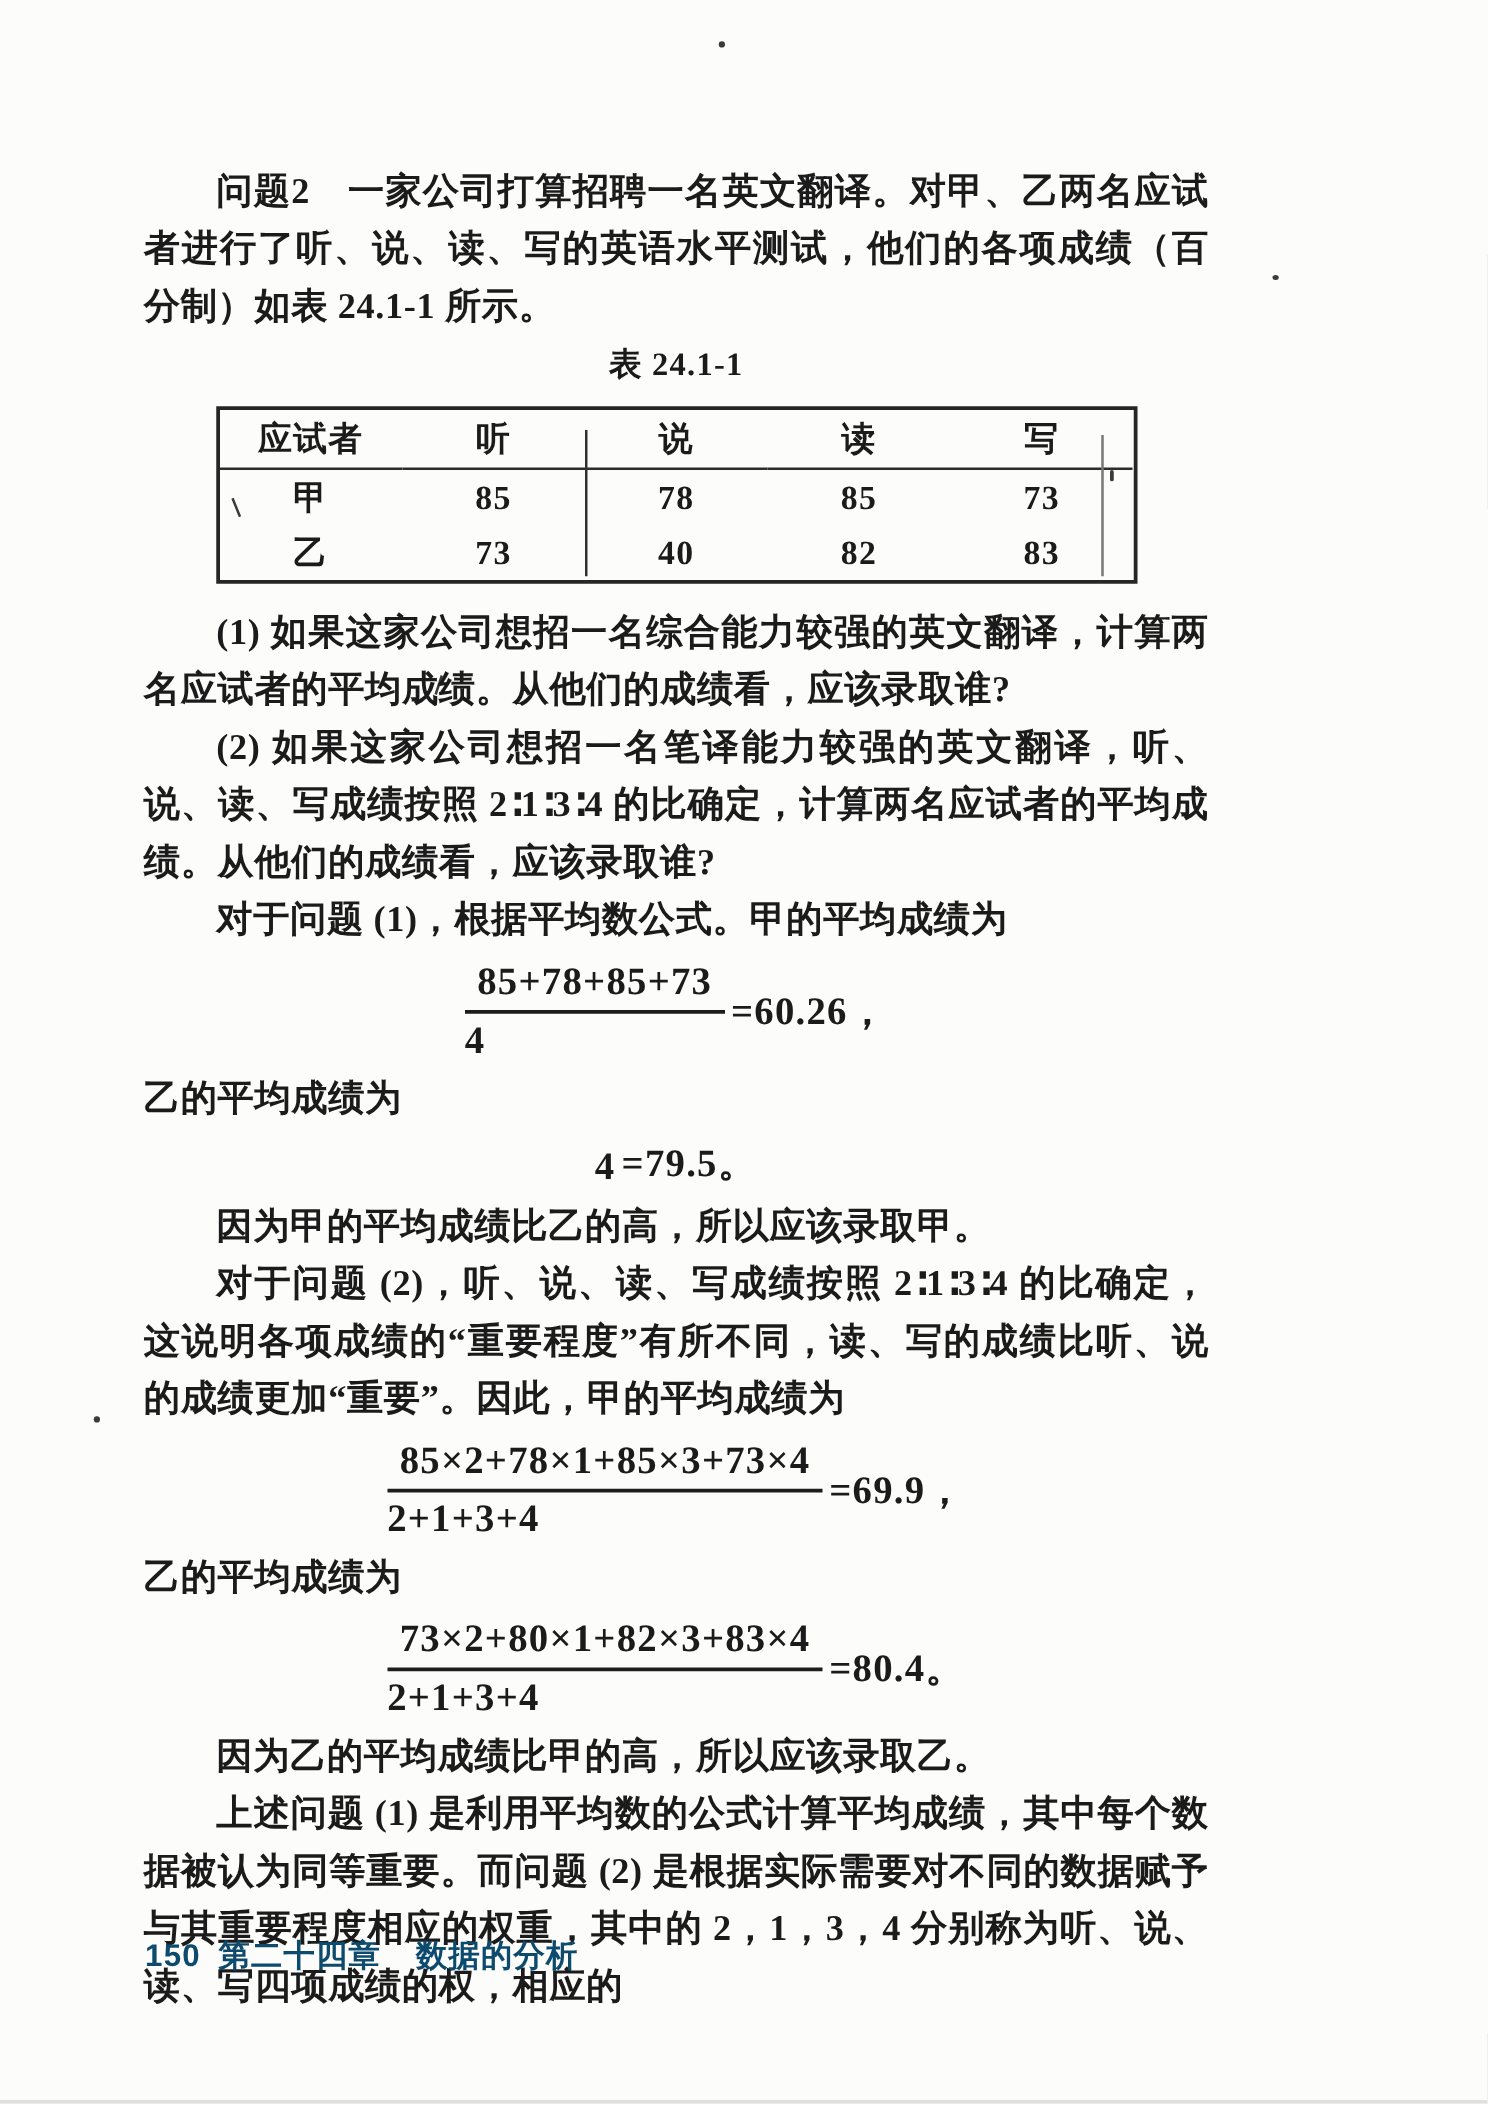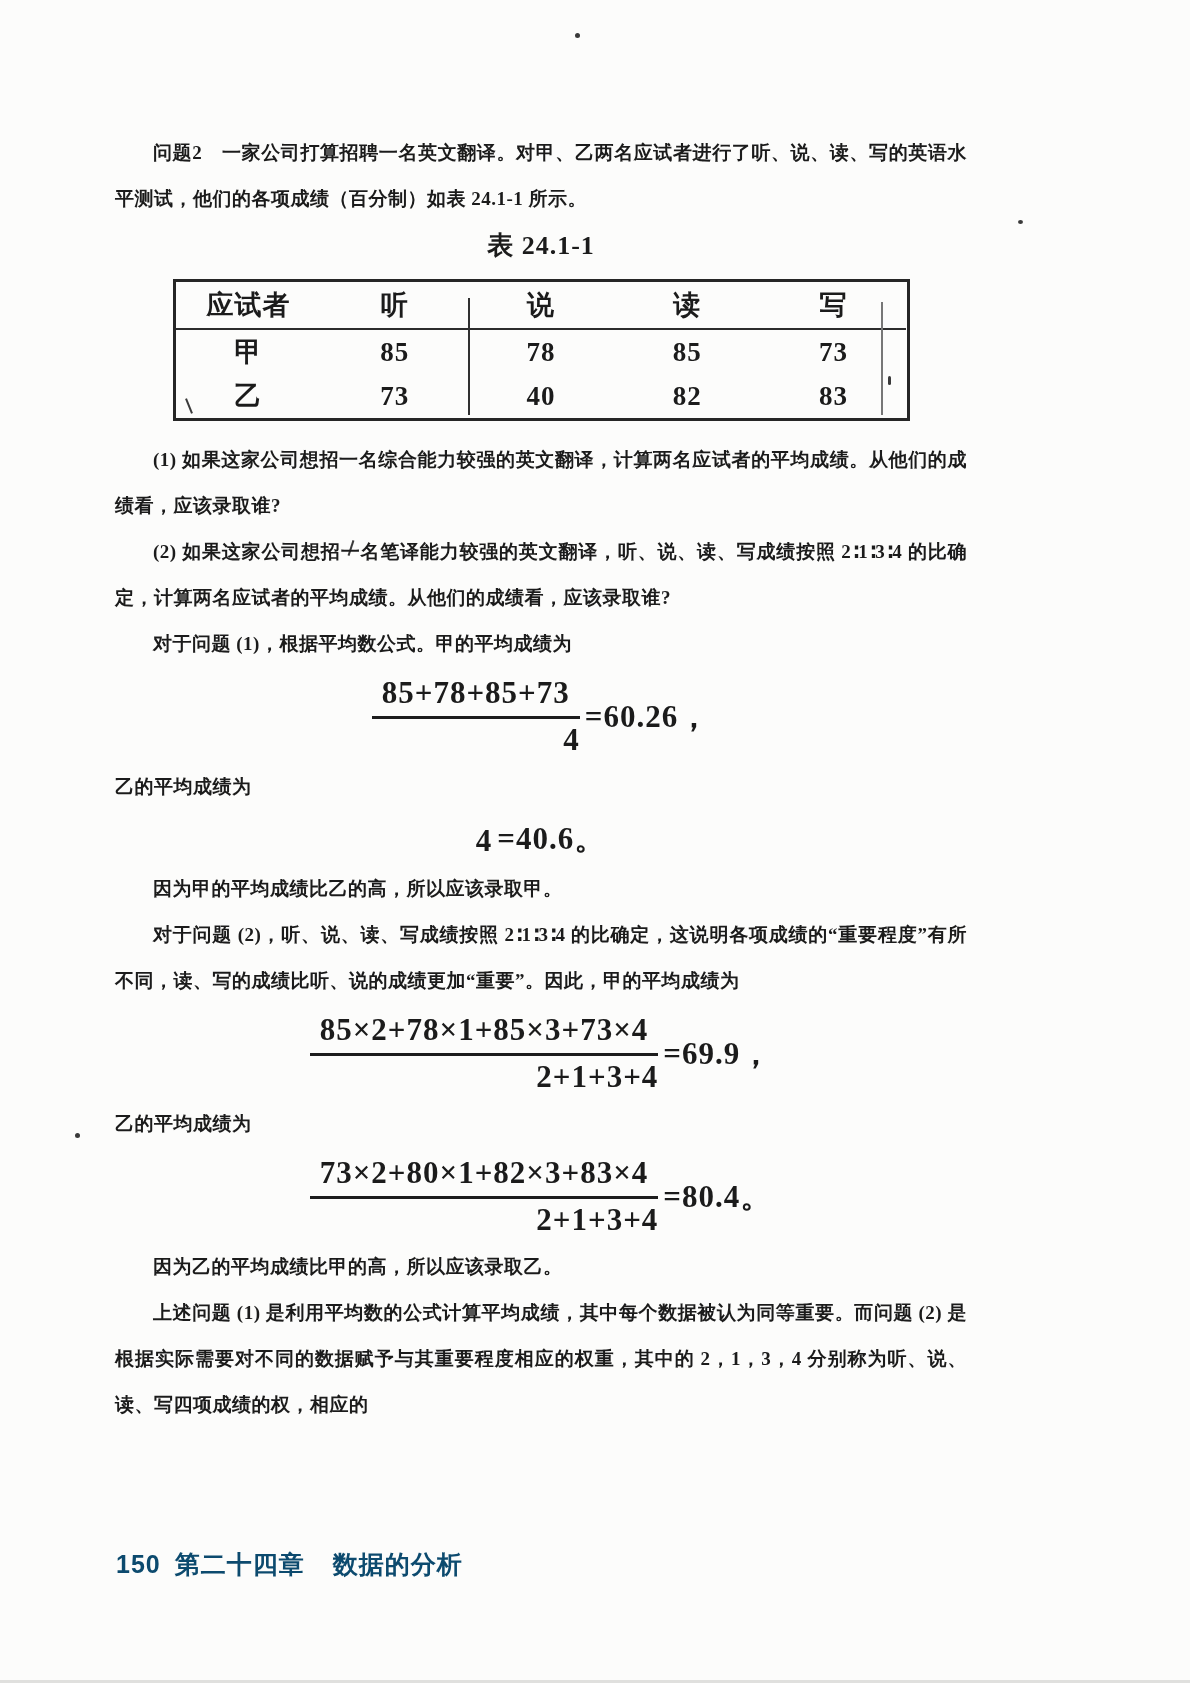--- a/index.html
+++ b/index.html
@@ -14,21 +14,21 @@
     overflow:hidden;
   }
   .page::after{
     content:""; position:absolute; left:0; right:0; bottom:0; height:3px;
     background:#e0e0de;
   }
   .content {
     position:absolute; left:115px; top:130px; width:852px;
   }
   p.body {
-    margin:0; font-size:19px; line-height:46px;
+    margin:0; font-size:29px; line-height:46px;
     text-align:justify; letter-spacing:0.5px;
     text-justify:inter-ideograph;
   }
   p.indent { text-indent:2em; }
   .caption {
     text-align:center; font-size:26px; margin:6px 0 8px;
     letter-spacing:1px;
   }
   
   .score-table {
@@ -51,21 +51,21 @@
     width:2.5px; background:#303030;
   }
   .vline.faint {
     left:auto; right:24px; width:1.5px; background:#777; top:20px;
   }
   
   .formula {
     display:flex; justify-content:center; align-items:center;
     margin:8px 0 6px; font-size:31px; letter-spacing:1px;
   }
-  .frac { display:inline-flex; flex-direction:column; align-items:flex-end; }
+  .frac { display:inline-flex; flex-direction:column; align-items:flex-start; }
   .frac .num { padding:0 10px 5px; border-bottom:3.5px solid #1d1d1d; }
   .frac .den { padding-top:3px; }
   .formula .res { margin-left:5px; white-space:nowrap; }
   
   .footer {
     position:absolute; left:116px; top:1548px;
     font-family:"Liberation Sans","DejaVu Sans",sans-serif;
     font-weight:700; font-size:25px; letter-spacing:1px;
     color:#0c4a6e;
   }
@@ -135,21 +135,21 @@
       </span>
       <span class="res">=60.26，</span>
     </div>
 
     <p class="body">乙的平均成绩为</p>
 
     <div class="formula">
       <span class="frac">
         <span class="den">4</span>
       </span>
-      <span class="res">=40.6。</span>
+      <span class="res">=79.5。</span>
     </div>
 
     <p class="body indent">因为甲的平均成绩比乙的高，所以应该录取甲。</p>
 
     <p class="body indent">对于问题 (2)，听、说、读、写成绩按照 2∶1∶3∶4 的比确定，这说明各项成绩的“重要程度”有所不同，读、写的成绩比听、说的成绩更加“重要”。因此，甲的平均成绩为</p>
 
     <div class="formula">
       <span class="frac">
         <span class="num">85×2+78×1+85×3+73×4</span>
         <span class="den">2+1+3+4</span>

